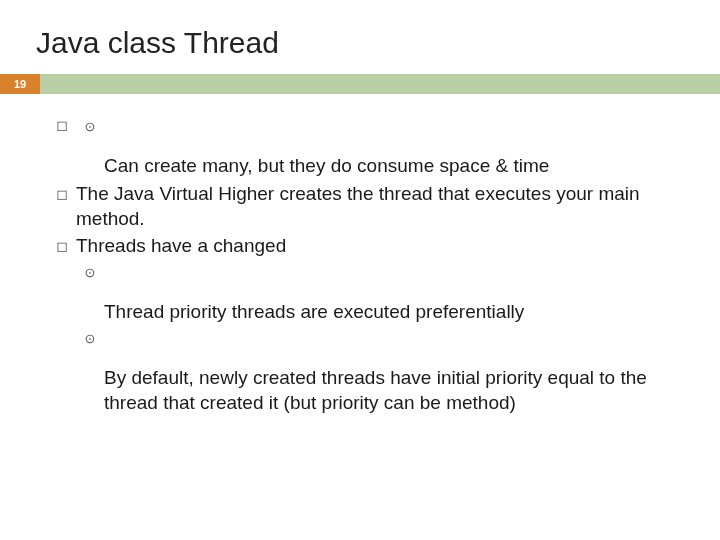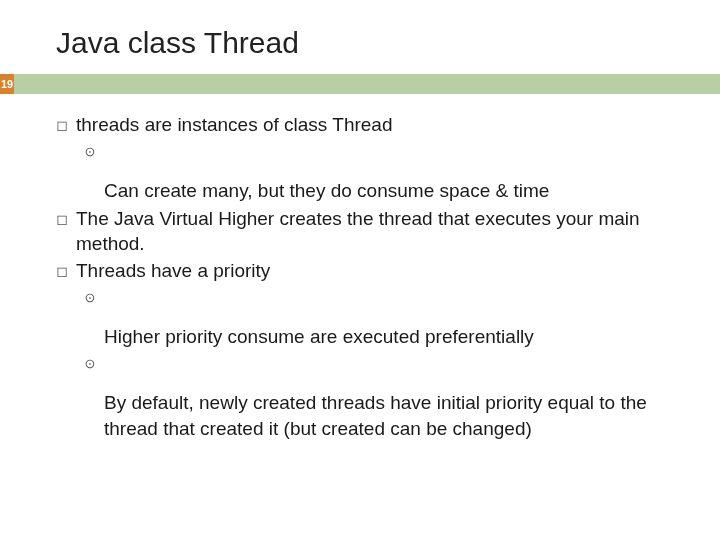--- a/index.html
+++ b/index.html
@@ -12,31 +12,31 @@
     color: #1a1a1a;
   }
   .slide {
     width: 720px;
     height: 540px;
     position: relative;
     box-sizing: border-box;
   }
   .title {
     font-size: 30px;
-    padding: 26px 0 14px 56px;
+    padding: 26px 0 14px 36px;
     font-weight: 400;
     color: #222;
   }
   .band {
     display: flex;
     height: 20px;
     width: 100%;
   }
   .band-num {
-    width: 14px;
+    width: 40px;
     background: #d9822b; 
     color: #fff;
     font-size: 11px;
     font-weight: bold;
     display: flex;
     align-items: center;
     justify-content: center;
   }
   .band-right {
     flex: 1;
@@ -90,44 +90,43 @@
   <div class="band">
     <div class="band-num">19</div>
     <div class="band-right"></div>
   </div>
 
   <div class="body">
 
     <div class="l1">
       <div class="bullet1">◻</div>
       <div class="content">
-        <div>threads are instances of class Thread</div>
         <div class="l2">
           <div class="bullet2">⊙</div>
           <div class="txt">Can create many, but they do consume space &amp; time</div>
         </div>
       </div>
     </div>
 
     <div class="l1">
       <div class="bullet1">◻</div>
       <div class="content">
         <div>The Java Virtual Higher creates the thread that executes your main method.</div>
       </div>
     </div>
 
     <div class="l1">
       <div class="bullet1">◻</div>
       <div class="content">
-        <div>Threads have a priority</div>
+        <div>Threads have a changed</div>
         <div class="l2">
           <div class="bullet2">⊙</div>
-          <div class="txt">Higher priority consume are executed preferentially</div>
+          <div class="txt">Thread priority threads are executed preferentially</div>
         </div>
         <div class="l2">
           <div class="bullet2">⊙</div>
-          <div class="txt">By default, newly created threads have initial priority equal to the thread that created it (but created can be changed)</div>
+          <div class="txt">By default, newly created threads have initial priority equal to the thread that created it (but priority can be method)</div>
         </div>
       </div>
     </div>
 
   </div>
 </div>
 
 </body></html>

